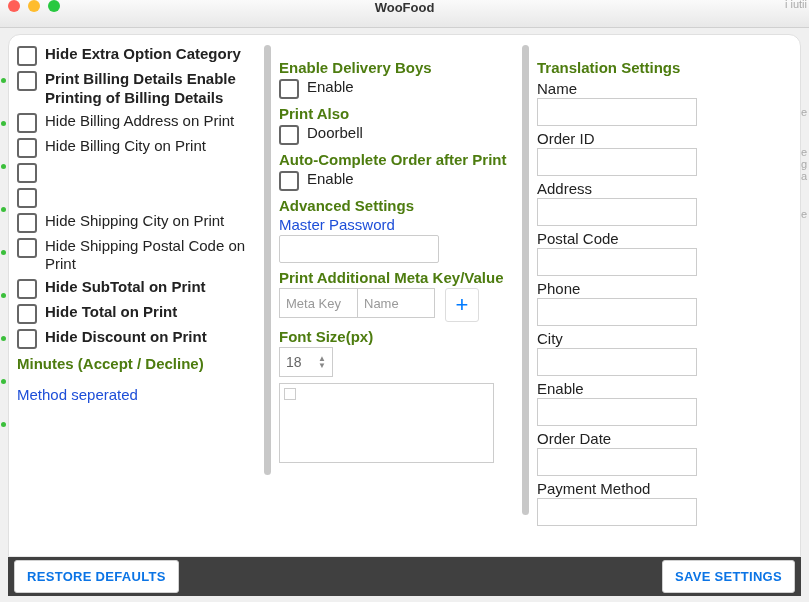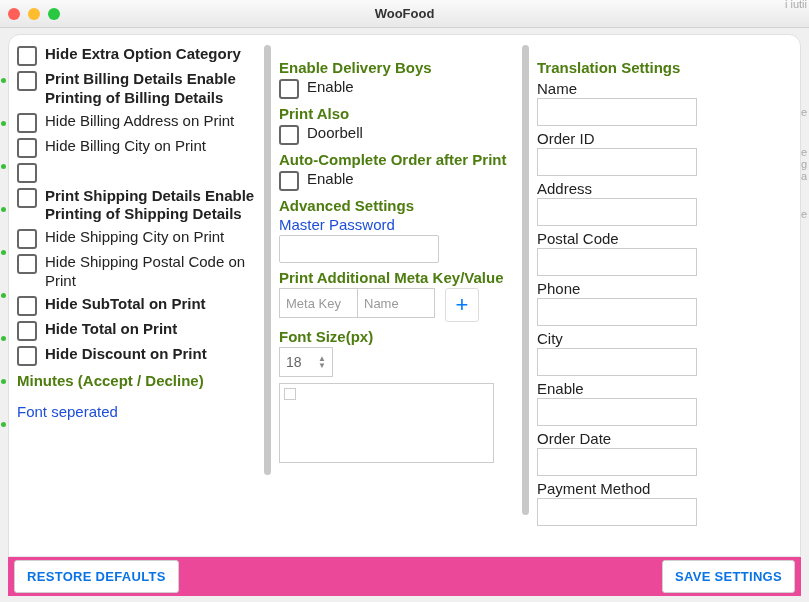--- a/index.html
+++ b/index.html
@@ -10,21 +10,21 @@
     width: 809px;
     height: 602px;
     overflow: hidden;
     position: relative;
   }
   .titlebar {
     height: 28px;
     background: linear-gradient(#fafafa,#e8e8e8);
     border-bottom: 1px solid #d0d0d0;
     display: flex;
-    align-items: center;
+    align-items: flex-start;
     padding: 0 8px;
     position: relative;
   }
   .traffic {
     display: flex;
     gap: 8px;
     align-items: center;
   }
   .traffic span {
     width: 12px; height: 12px; border-radius: 50%;
@@ -167,21 +167,21 @@
     border: 1px solid #ccc;
     background: #fff;
   }
   .footer {
     position: absolute;
     left: 8px; right: 8px; bottom: 6px;
     height: 40px;
     display: flex;
     justify-content: space-between;
     align-items: center;
-    background: #ec4899;
+    background: #404040;
     border-top: 1px solid #e8e8e8;
     padding: 0 6px;
   }
   .btn {
     border: 1px solid #d0d0d0;
     background: #fff;
     color: #0b74e5;
     font-size: 13px;
     font-weight: 600;
     letter-spacing: 0.3px;
@@ -256,21 +256,20 @@
         </div>
         <div class="check-row">
           <div class="chk"></div>
           <div class="lbl">Hide Billing City on Print</div>
         </div>
         <div class="check-row">
           <div class="chk"></div>
         </div>
         <div class="check-row">
           <div class="chk"></div>
-          <div class="lbl bold">Print Shipping Details Enable Printing of Shipping Details</div>
         </div>
         <div class="check-row">
           <div class="chk"></div>
           <div class="lbl">Hide Shipping City on Print</div>
         </div>
         <div class="check-row">
           <div class="chk"></div>
           <div class="lbl">Hide Shipping Postal Code on Print</div>
         </div>
         <div class="check-row">
@@ -280,21 +279,21 @@
         <div class="check-row">
           <div class="chk"></div>
           <div class="lbl bold">Hide Total on Print</div>
         </div>
         <div class="check-row">
           <div class="chk"></div>
           <div class="lbl bold">Hide Discount on Print</div>
         </div>
       </div>
     <div class="heading">Minutes (Accept / Decline)</div>
-    <div class="sub" style="margin-top:14px;">Font seperated</div>
+    <div class="sub" style="margin-top:14px;">Method seperated</div>
     <div class="scrollbar">
       <div class="thumb" style="top:10px; height:430px;"></div>
     </div>
   </div>
 
   <div class="col col2">
     <div class="heading" style="margin-top:14px;">Enable Delivery Boys</div>
     <div class="check-row">
       <div class="chk"></div>
       <div class="lbl">Enable</div>

